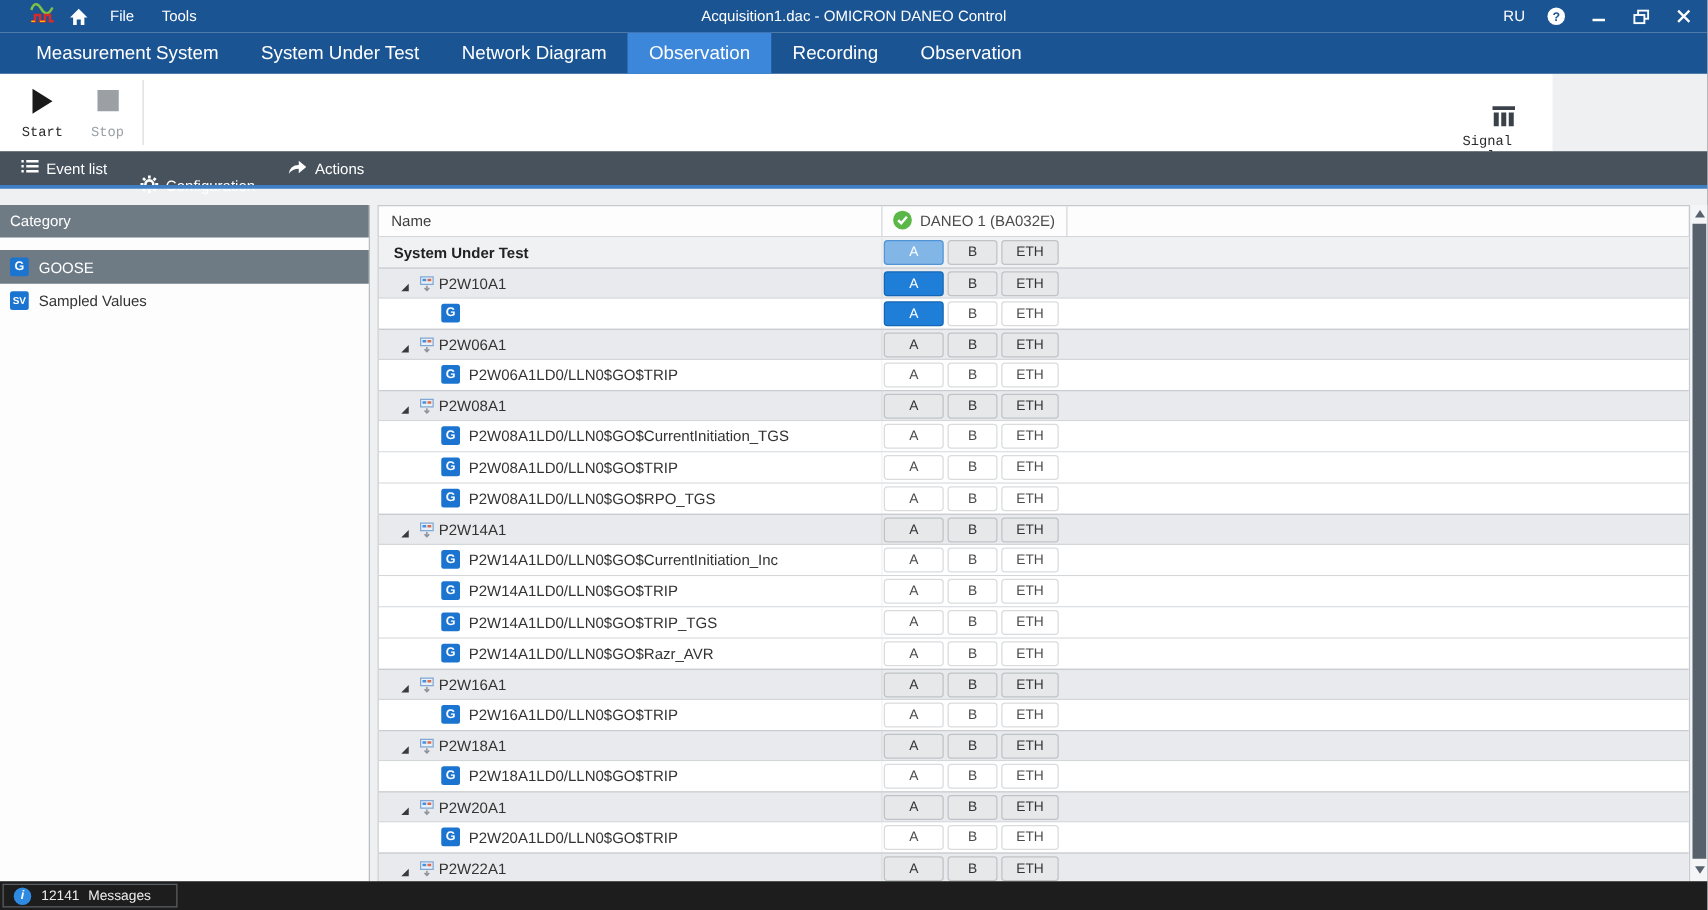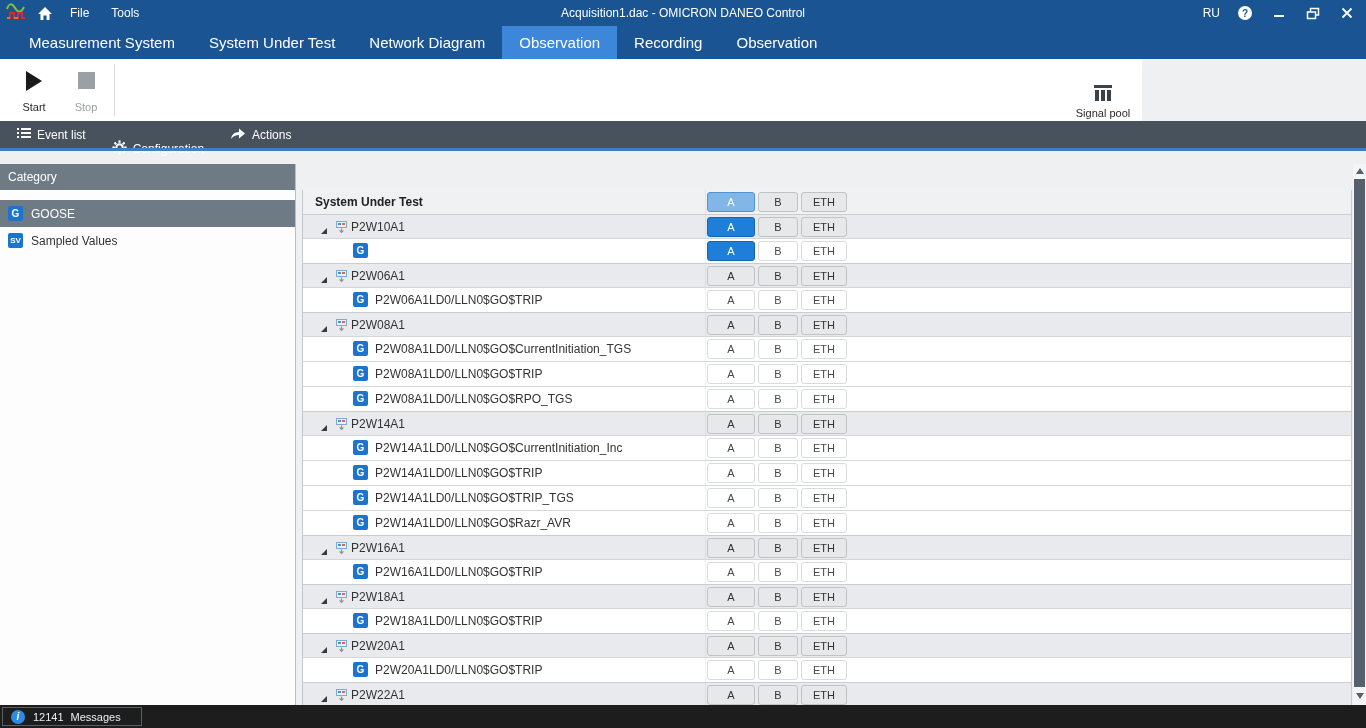--- a/index.html
+++ b/index.html
@@ -1,34 +1,34 @@
 <!DOCTYPE html>
 <html><head>
 <meta charset="utf-8">
 <style>
   * { margin:0; padding:0; box-sizing:border-box; }
   body { font-family:"Liberation Sans", sans-serif; background:#000; }
   .app { position:relative; width:1366px; height:728px; background:#eef0f2; overflow:hidden; }
 
   
   .titlebar { position:absolute; left:0; top:0; width:1366px; height:26px; background:#1a5493; color:#fff; z-index:5; }
-  .tb-left { position:absolute; left:6px; top:0; height:26px; display:flex; align-items:center; gap:10px;justify-content:space-between; }
+  .tb-left { position:absolute; left:24px; top:0; height:26px; display:flex; align-items:center; gap:10px;justify-content:space-between; }
   .tb-menu { font-size:12px; padding:0 6px; line-height:26px; }
   .tb-title { position:absolute; left:0; top:0; width:100%; text-align:center; font-size:12px; line-height:26px; }
   .tb-right { position:absolute; right:10px; top:0; height:26px; display:flex; align-items:center; gap:16px; }
   .tb-lang { font-size:12px; }
   .winbtn { display:inline-flex; align-items:center; justify-content:center; width:18px; height:18px; }
 
   
   .navbar { position:absolute; left:0; top:26px; width:1366px; height:33px; background:#1a5493; display:flex; padding-left:12px; z-index:4; }
   .navtab { color:#fff; font-size:15px; line-height:33px; padding:0 17px; white-space:nowrap; }
   .navtab.active { background:#3c87d9; }
 
   
-  .toolbar { position:absolute; left:0; top:59px; width:1142px; height:62px; background:#fff; }
+  .toolbar { position:absolute; left:0; top:59px; width:1242px; height:62px; background:#fff;font-family:Liberation Mono, monospace; }
   .tool { position:absolute; top:6px; width:48px; height:50px; display:flex; flex-direction:column; align-items:center; justify-content:space-between; padding:4px 0 2px; }
   .tool .tlabel { font-size:11px; color:#2b2b2b; }
   .tool.disabled .tlabel { color:#9aa0a4; }
   .play-shape { width:0; height:0; border-left:16px solid #1a1a1a; border-top:10px solid transparent; border-bottom:10px solid transparent; margin-top:2px; }
   .stop-shape { width:17px; height:17px; background:#9aa0a4; margin-top:3px; }
   .tool-sep { position:absolute; left:114px; top:5px; width:1px; height:52px; background:#d9dbdd; }
   .tool-right { position:absolute; right:6px; top:20px; width:66px; height:50px; display:flex; flex-direction:column; align-items:center; justify-content:flex-start; padding:4px 0 2px; }
   .tool-right .tlabel { font-size:11px; color:#2b2b2b; }
 
   
@@ -218,20 +218,34 @@
     <div class="cat-item selected" style="top:36px">
       <span class="badge">G</span>
       <span>GOOSE</span>
     </div>
     <div class="cat-item" style="top:63px">
       <span class="badge small">SV</span>
       <span>Sampled Values</span>
     </div>
   </div>
 
+  <div class="thead">
+    <span class="hname">Name</span>
+    <span class="hsep" style="left:402px"></span>
+    <span class="hdevice">
+      <span>
+        <svg width="16" height="16" viewBox="0 0 16 16">
+          <circle cx="8" cy="8" r="7.5" fill="#5bb848"></circle>
+          <path d="M4.5,8.2 L7,10.6 L11.5,5.4" fill="none" stroke="#fff" stroke-width="2"></path>
+        </svg>
+      </span>
+      <span>DANEO 1 (BA032E)</span>
+    </span>
+    <span class="hsep" style="left:550px"></span>
+  </div>
 
   <div class="tbody">
       <div class="row root">
 
       <span class="rlabel">System Under Test</span>
       <span class="btns">
         <button class="btn a partial">A</button>
         <button class="btn b">B</button>
         <button class="btn eth">ETH</button>
       </span>

